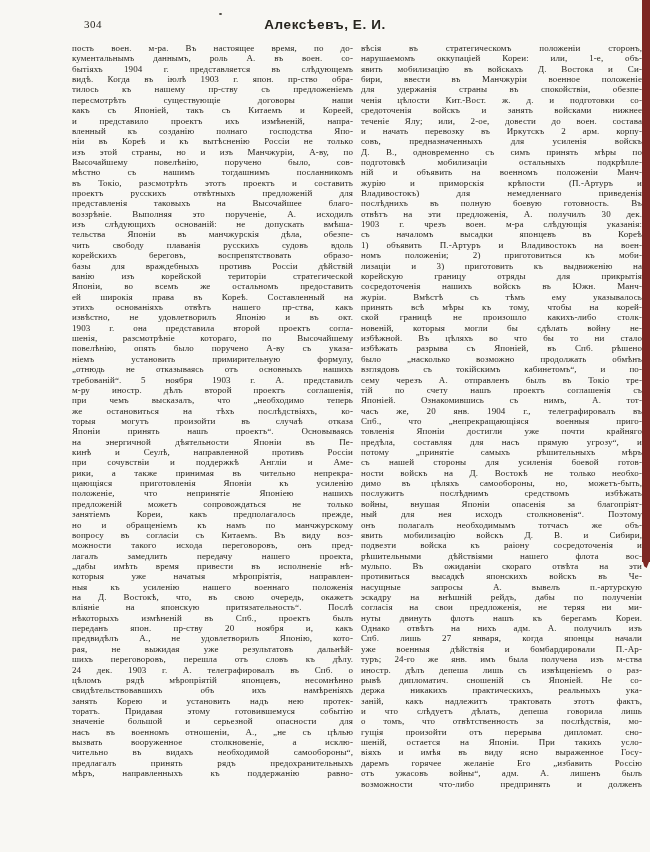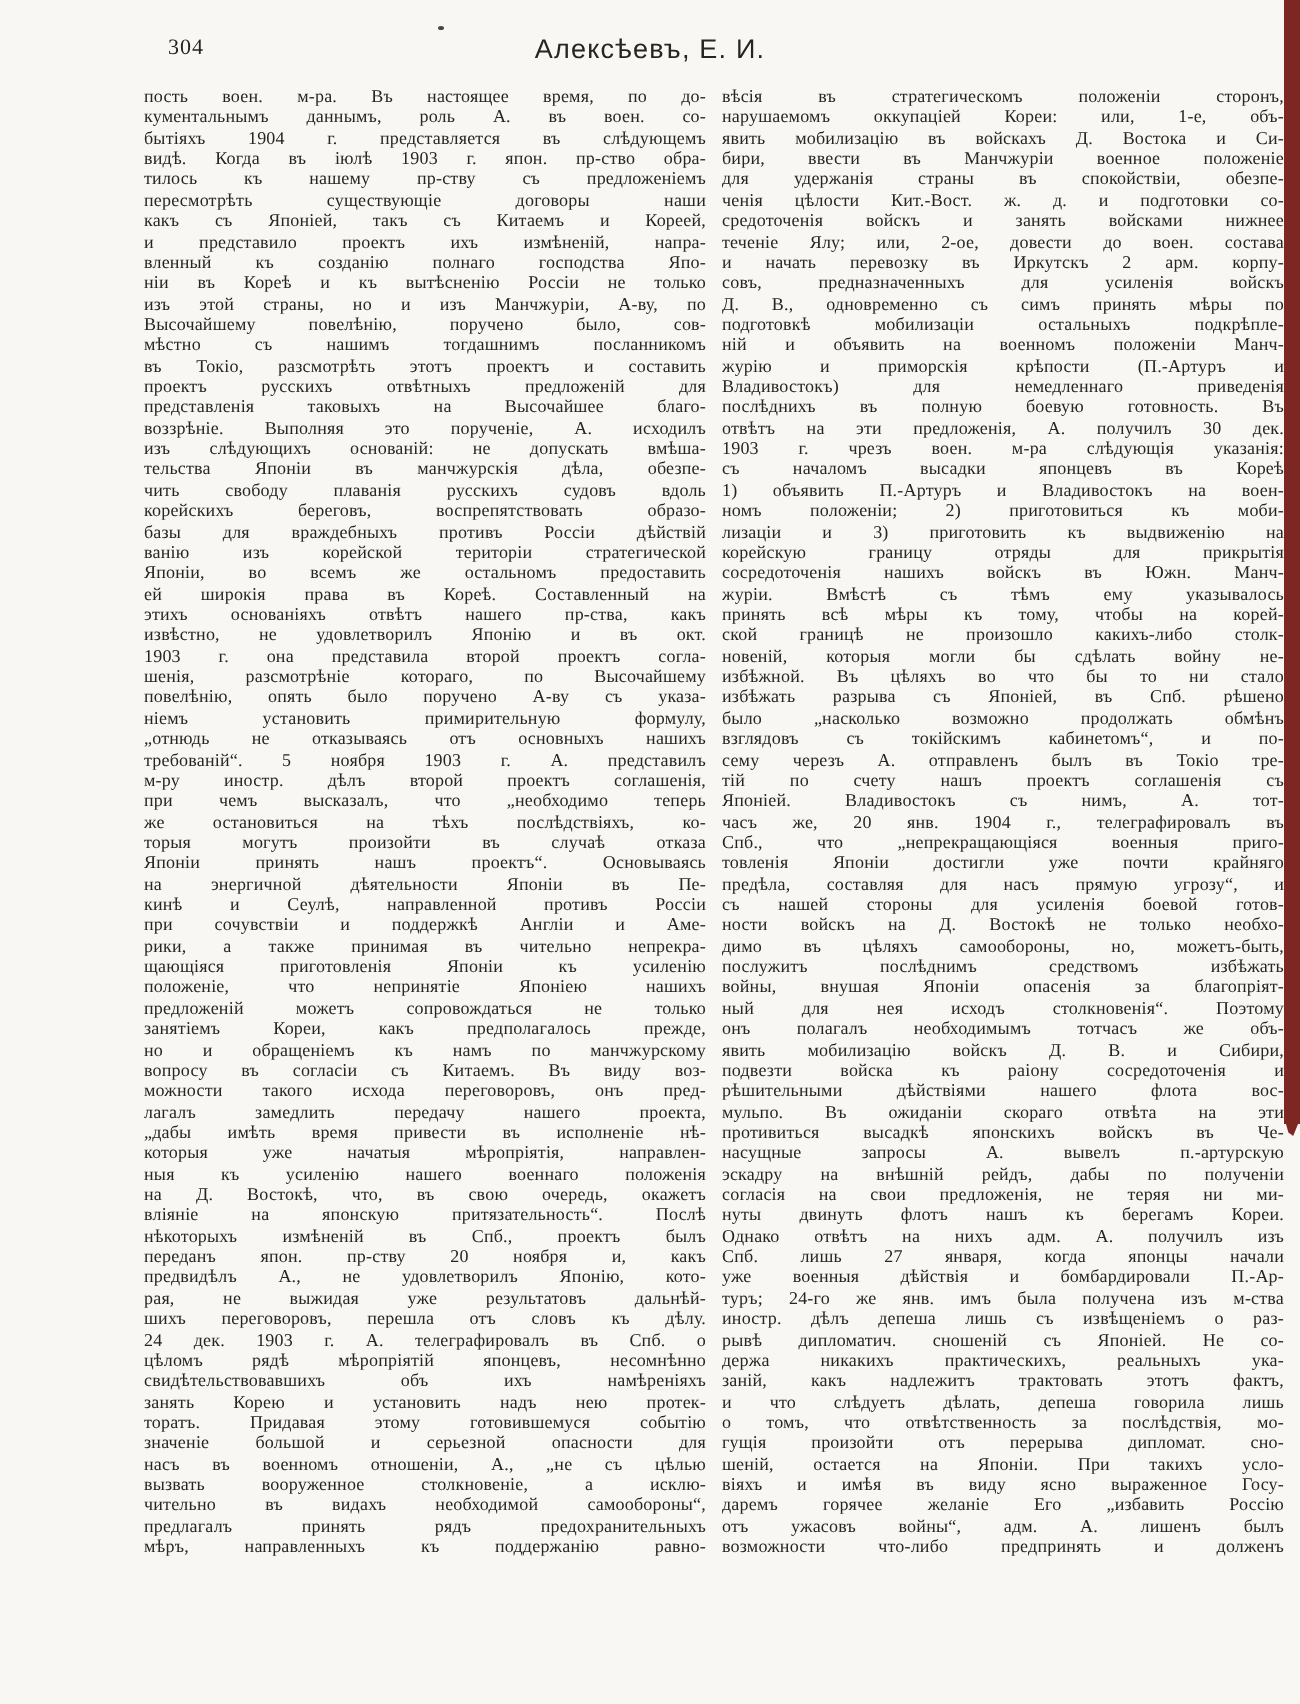--- a/index.html
+++ b/index.html
@@ -15,21 +15,21 @@
 
   
   .page-header { position: absolute; top: 17px; left: 0; width: 650px; height: 16px; }
   .page-number {
     position: absolute; left: 84px; top: 1px;
     font-size: 11px; letter-spacing: 0.5px;
   }
   .header-title {
     position: absolute; left: 325px; top: 0; transform: translateX(-50%);
     font-family: "Liberation Sans", "DejaVu Sans", sans-serif;
-    font-weight: normal; font-size: 13.5px; letter-spacing: 0.6px;
+    font-weight: bold; font-size: 13.5px; letter-spacing: 0.6px;
     white-space: nowrap;
   }
 
   
   .text-columns {
     position: absolute; top: 43px; left: 72px;
     width: 570px;
     display: flex; gap: 8px;
   }
   .col { width: 281px; }
@@ -177,25 +177,26 @@
         <div class="tline">журіи. Вмѣстѣ съ тѣмъ ему указывалось</div>
         <div class="tline">принять всѣ мѣры къ тому, чтобы на корей-</div>
         <div class="tline">ской границѣ не произошло какихъ-либо столк-</div>
         <div class="tline">новеній, которыя могли бы сдѣлать войну не-</div>
         <div class="tline">избѣжной. Въ цѣляхъ во что бы то ни стало</div>
         <div class="tline">избѣжать разрыва съ Японіей, въ Спб. рѣшено</div>
         <div class="tline">было „насколько возможно продолжать обмѣнъ</div>
         <div class="tline">взглядовъ съ токійскимъ кабинетомъ“, и по-</div>
         <div class="tline">сему черезъ А. отправленъ былъ въ Токіо тре-</div>
         <div class="tline">тій по счету нашъ проектъ соглашенія съ</div>
-        <div class="tline">Японіей. Владивостокъ съ нимъ, А. тот-</div>
+        <div class="tline">Японіей. Ознакомившись съ нимъ, А. тот-</div>
         <div class="tline">часъ же, 20 янв. 1904 г., телеграфировалъ въ</div>
         <div class="tline">Спб., что „непрекращающіяся военныя приго-</div>
         <div class="tline">товленія Японіи достигли уже почти крайняго</div>
         <div class="tline">предѣла, составляя для насъ прямую угрозу“, и</div>
+        <div class="tline">потому „принятіе самыхъ рѣшительныхъ мѣръ</div>
         <div class="tline">съ нашей стороны для усиленія боевой готов-</div>
         <div class="tline">ности войскъ на Д. Востокѣ не только необхо-</div>
         <div class="tline">димо въ цѣляхъ самообороны, но, можетъ-быть,</div>
         <div class="tline">послужитъ послѣднимъ средствомъ избѣжать</div>
         <div class="tline">войны, внушая Японіи опасенія за благопріят-</div>
         <div class="tline">ный для нея исходъ столкновенія“. Поэтому</div>
         <div class="tline">онъ полагалъ необходимымъ тотчасъ же объ-</div>
         <div class="tline">явить мобилизацію войскъ Д. В. и Сибири,</div>
         <div class="tline">подвезти войска къ раіону сосредоточенія и</div>
         <div class="tline">рѣшительными дѣйствіями нашего флота вос-</div>

